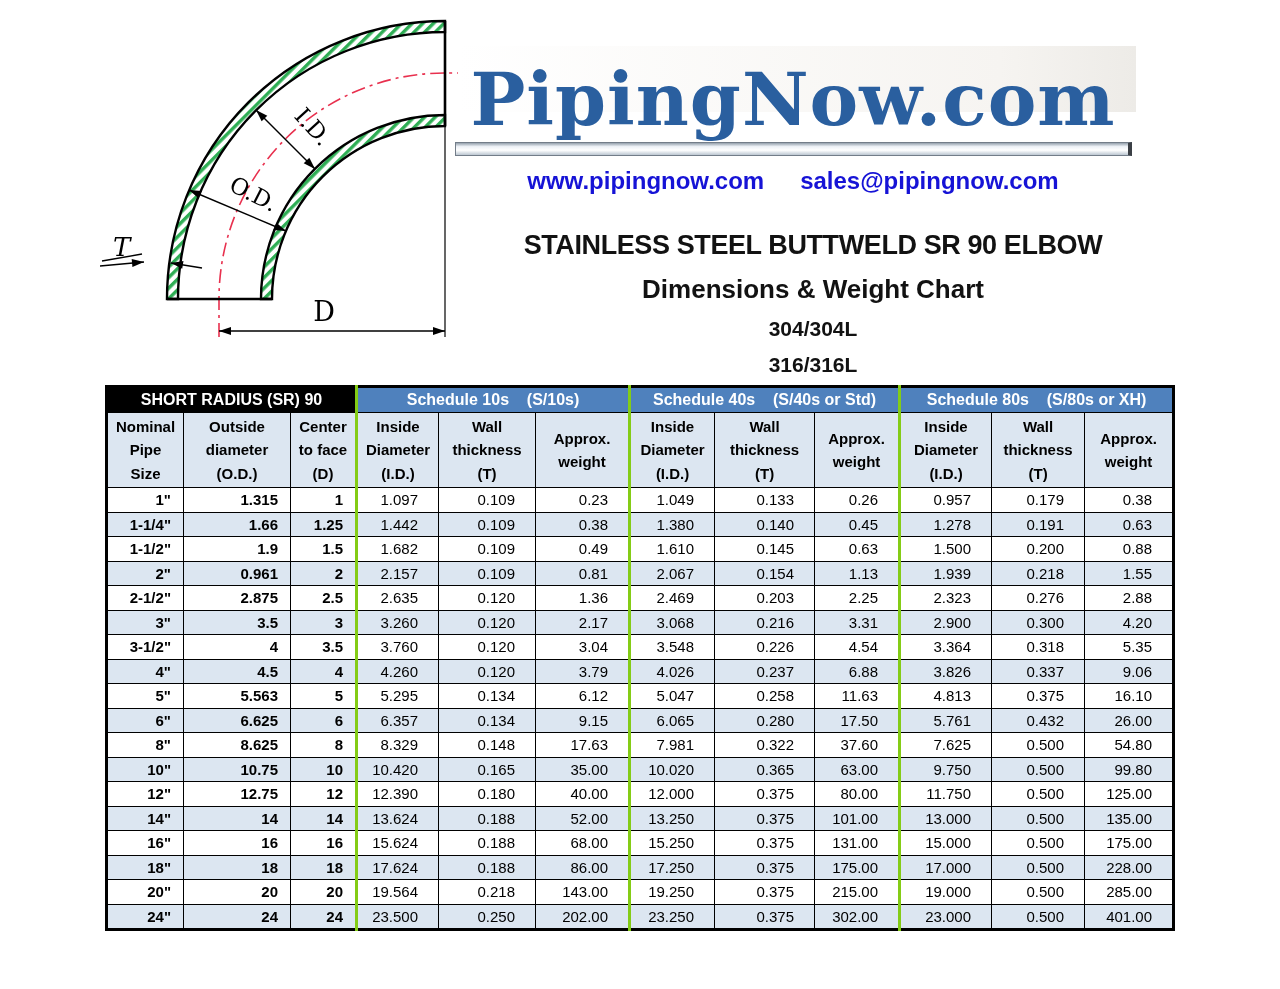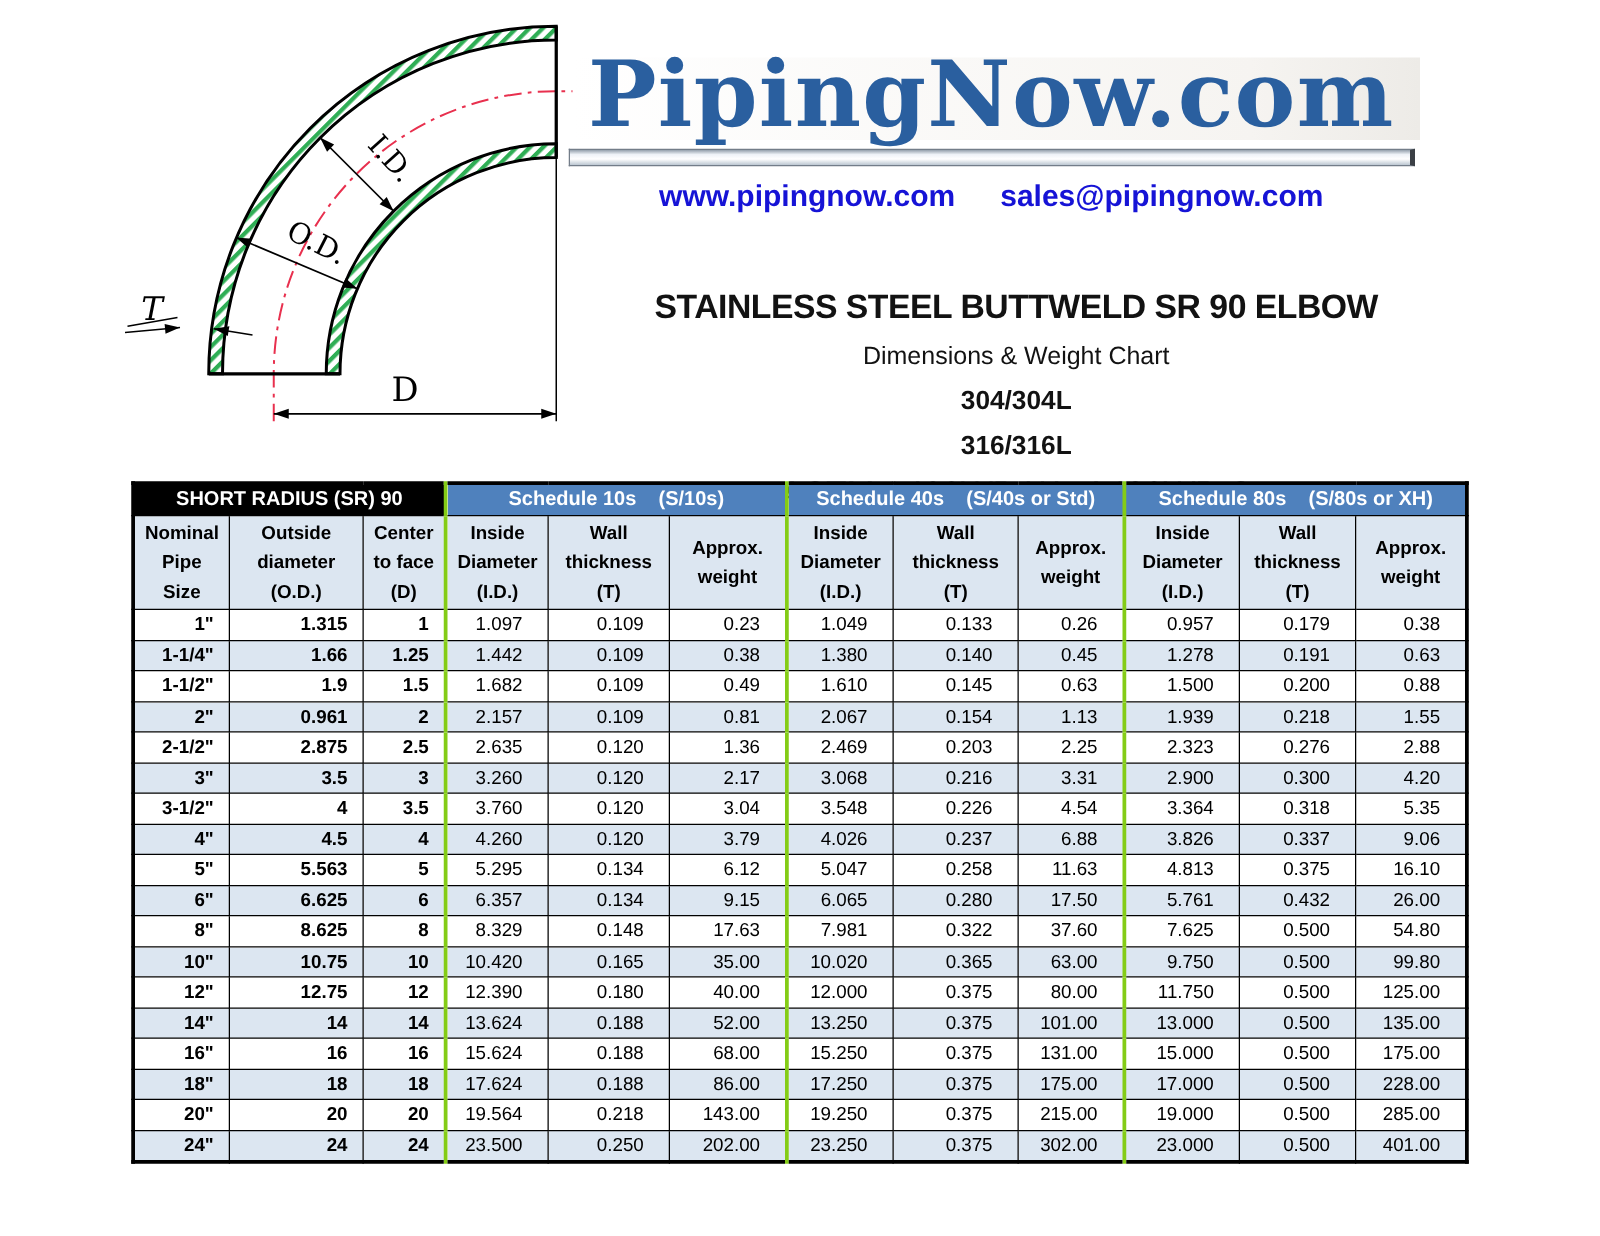--- a/index.html
+++ b/index.html
@@ -12,34 +12,34 @@
   .elbow-svg { position:absolute; left:100px; top:15px; }
 
   
   .brand-bg {
     position:absolute; left:458px; top:46px; width:678px; height:66px;
     background:linear-gradient(90deg,#ffffff 0%,#f6f4f1 80%,#edebe7 100%);
   }
   .brand { position:absolute; left:440px; top:40px; width:706px; text-align:center; }
   .logo {
     font-family:"DejaVu Serif", serif; font-weight:bold; font-size:73px;
-    line-height:1.0; color:#2a5f9f; letter-spacing:1px; white-space:nowrap;
+    line-height:1.0; color:#2a5f9f; letter-spacing:1px; white-space:nowrap;margin-top:23px;
   }
   .logo-bar {
     width:672px; height:12px; margin:6px auto 0 auto;
     background:linear-gradient(180deg,#94a0ac 0%,#eef2f7 30%,#ffffff 60%,#bcc7d2 100%);
     border:1px solid #737d89; border-right:4px solid #3b3f45;
   }
   .links { margin-top:11px; font-size:24px; font-weight:bold; color:#1613d6; white-space:nowrap; }
   .links .gap { display:inline-block; width:36px; }
 
   
   .titles { position:absolute; left:450px; top:206px; width:726px; text-align:center; color:#121212;margin-top:24px; }
   .t-main { font-size:27px; font-weight:bold; letter-spacing:-0.4px; }
-  .t-sub  { font-size:20px; font-weight:normal; margin-top:13px; }
+  .t-sub  { font-size:26px; font-weight:bold; margin-top:13px; }
   .t-g    { font-size:21px; font-weight:bold; margin-top:12px; }
   .t-astm { font-size:27px; font-weight:normal; margin-top:11px; white-space:pre; }
 
   
   table.dims {
     position:absolute; left:105px; top:385px; width:1067px;
     border-collapse:collapse; table-layout:fixed;
     font-size:15px; color:#000; border:3px solid #000;
   }
   .dims th, .dims td { border:1.6px solid #000; overflow:hidden; }

